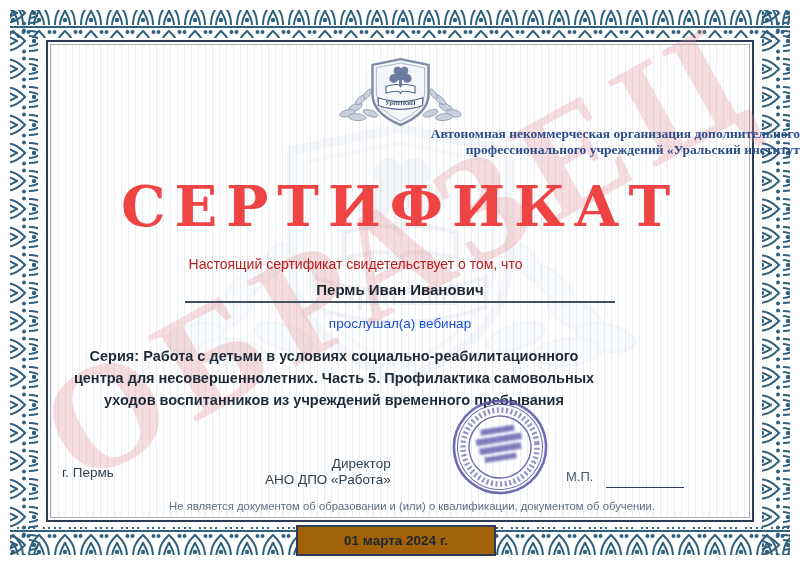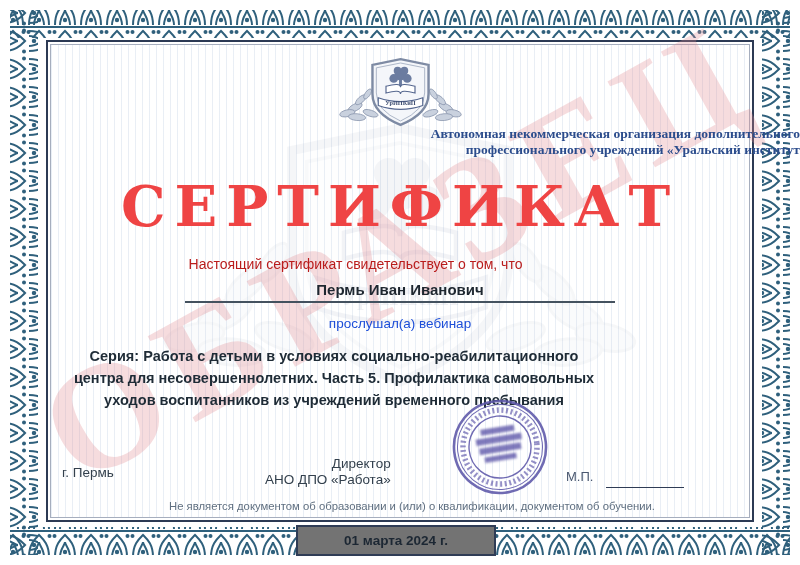--- a/index.html
+++ b/index.html
@@ -33,21 +33,21 @@
   .course{position:absolute;left:0;top:345px;width:668px;text-align:center;z-index:4;
        font-size:14.5px;font-weight:bold;line-height:22px;color:#1e2b36;}
   .city{position:absolute;left:62px;top:454px;font-size:13.5px;color:#33404d;z-index:4;margin-top:11px;}
   .director{position:absolute;left:265px;top:456px;font-size:13.5px;line-height:16px;color:#33404d;z-index:4;text-align:right;}
   .mp{position:absolute;left:566px;top:469px;font-size:13px;color:#4a5870;z-index:6;}
   .sig-line{position:absolute;left:606px;top:487px;width:78px;border-top:1.5px solid #2f3c55;z-index:4;}
   .disclaimer{position:absolute;left:0;top:500px;width:800px;text-align:center;
        font-size:11.3px;color:#5f6f80;z-index:4;margin-left:12px;}
   .stamp{position:absolute;left:450px;top:397px;z-index:5;}
   .date-box{position:absolute;left:296px;top:525px;width:196px;height:27px;z-index:7;
-       background:#737373;border:2px solid #2f3c55;text-align:center;line-height:27px;
+       background:#a16207;border:2px solid #2f3c55;text-align:center;line-height:27px;
        font-size:13.5px;font-weight:bold;color:#1c2733;}
   .logo{position:absolute;left:328px;top:57px;z-index:4;}
   .border-svg{position:absolute;left:0;top:0;z-index:1;}
 </style>
 </head>
 <body>
 
 <div class="page">
 
   <svg class="border-svg" width="800" height="565" aria-hidden="true">

